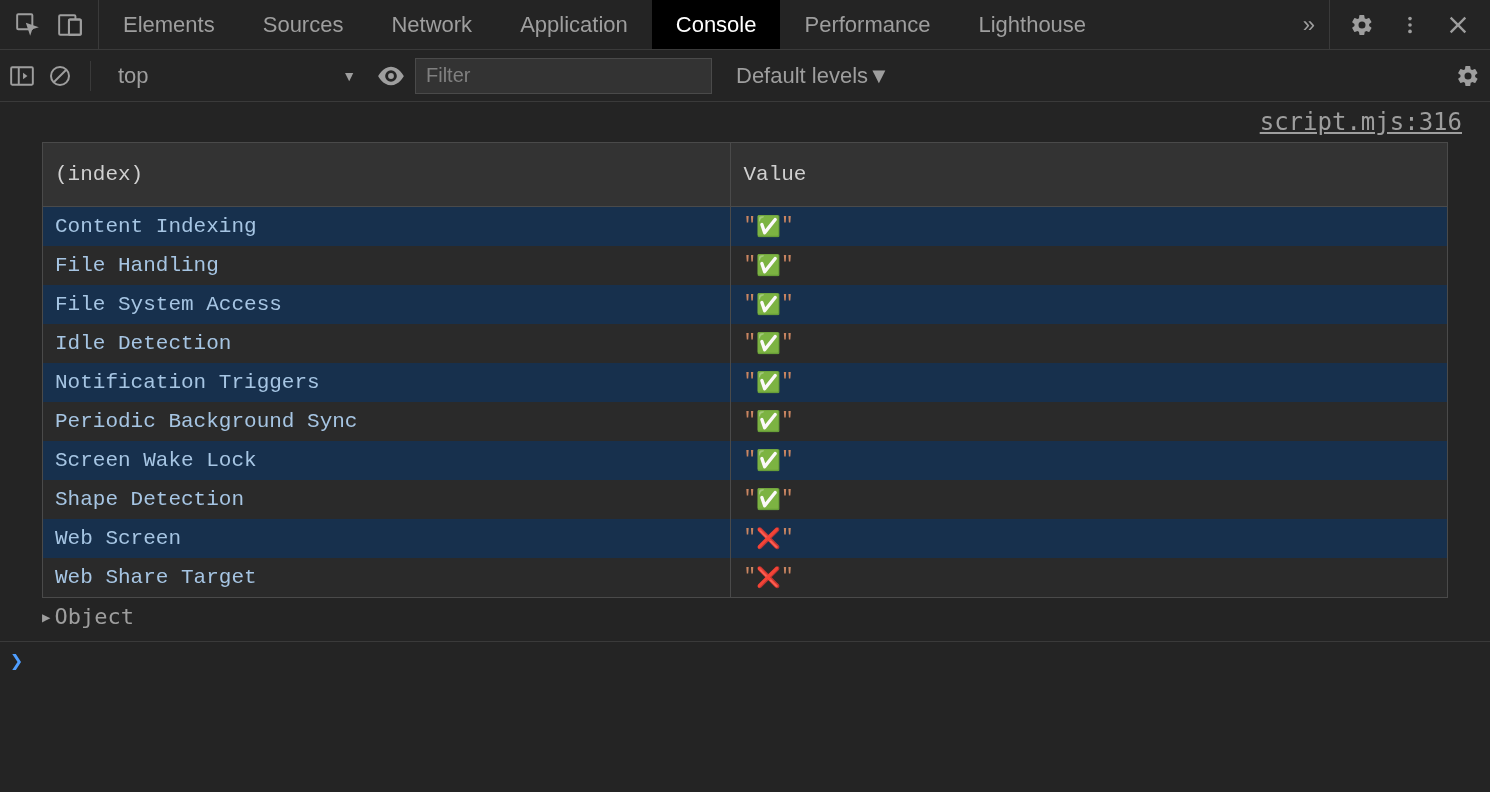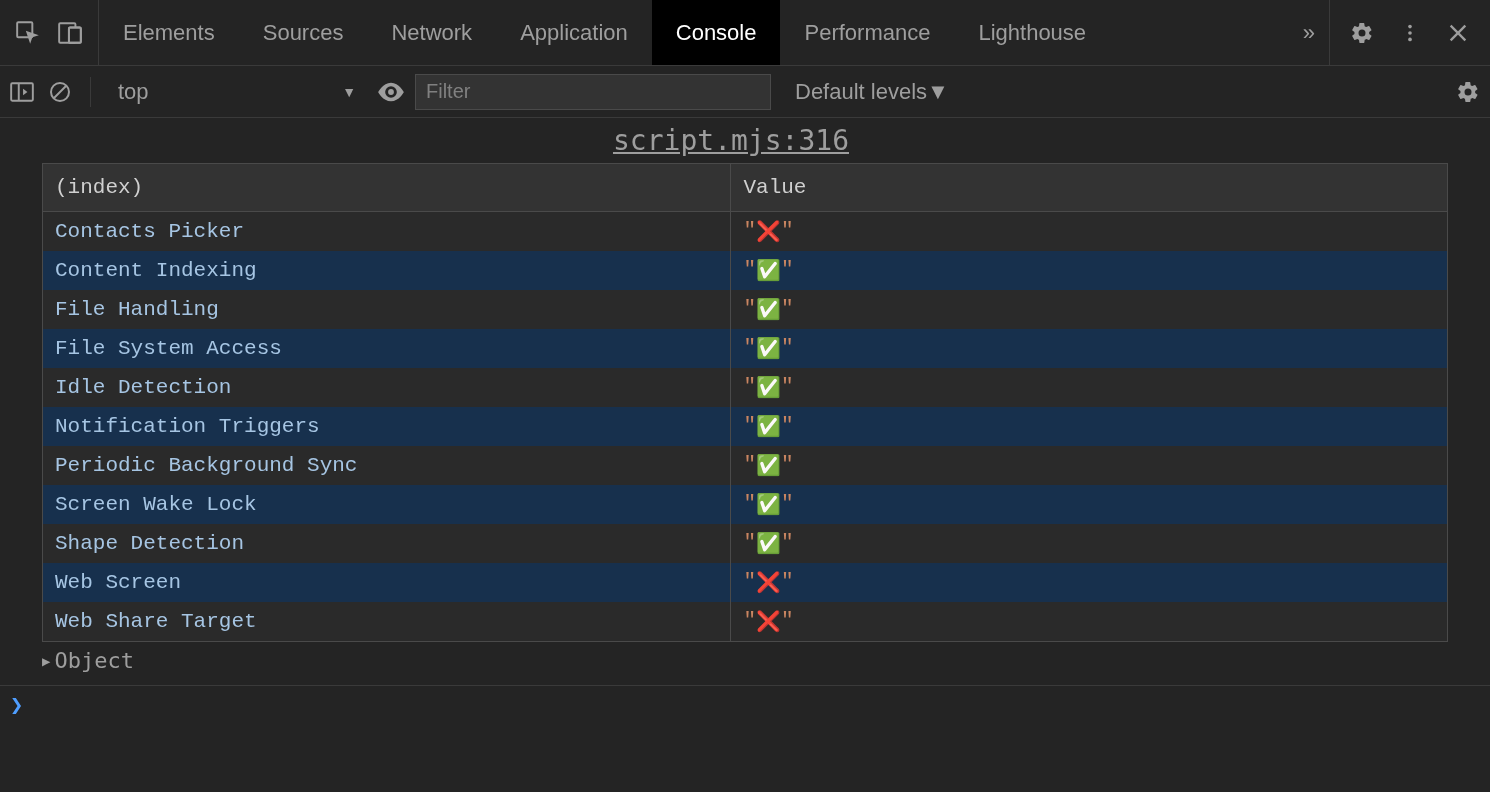--- a/index.html
+++ b/index.html
@@ -29,21 +29,21 @@
     background: var(--bg);
     font-family: "Helvetica Neue", Arial, sans-serif;
     font-size: 22px;
     color: var(--fg);
     overflow: hidden;
   }
   
   .tabbar {
     display: flex;
     align-items: stretch;
-    height: 66px;
+    height: 50px;
     border-bottom: 1px solid #3a3a3a;
     background: var(--bg);
   }
   .tabbar-left {
     display: flex;
     align-items: center;
     gap: 14px;
     padding: 0 14px;
     border-right: 1px solid #3a3a3a;
   }
@@ -98,61 +98,61 @@
     color: var(--fg-dim);
     justify-content: space-between;
     cursor: pointer;
   }
   .ctx-select .tri { font-size: 14px; color: var(--fg-dim); }
   .filter-input {
     background: var(--bg-input);
     border: 1px solid var(--border);
     color: var(--fg);
     height: 36px;
-    width: 356px;
+    width: 297px;
     padding: 0 10px;
     font-size: 20px;
   }
   .filter-input::placeholder { color: #808080; }
   .levels {
     display: flex; align-items: center; gap: 0;
     color: var(--fg-dim);
     padding: 0 14px;
     cursor: pointer;
   }
   .spacer { flex: 1; }
   
   .console-body {
     padding: 0;
   }
   .source-line {
-    text-align: center;
+    text-align: right;
     padding: 6px 28px 6px 0;
-    font-size: 28px;
+    font-size: 24px;
   }
   .source-line a {
     color: var(--fg-link);
     text-decoration: underline;
     font-family: Menlo, Consolas, monospace;
     cursor: pointer;
   }
   .ctable {
     margin: 0 42px 0 42px;
     border: 1px solid var(--border);
     border-collapse: collapse;
     width: calc(100% - 84px);
     font-family: Menlo, Consolas, "Courier New", monospace;
     font-size: 21px;
   }
   .ctable th {
     background: var(--bg-header);
     color: var(--fg);
     text-align: left;
     font-weight: normal;
-    padding: 12px 12px;
+    padding: 20px 12px;
     border: 1px solid var(--border);
   }
   .ctable td {
     padding: 7px 12px;
     border-left: 1px solid var(--border);
     border-right: 1px solid var(--border);
   }
   .ctable tbody tr.odd { background: var(--bg-row-odd); }
   .ctable tbody tr.even { background: var(--bg-row-even); }
   .ctable td.key { color: var(--fg-mono); }
@@ -283,24 +283,20 @@
   </div>
 
   <table class="ctable">
     <thead>
       <tr>
         <th style="width:49%">(index)</th>
         <th>Value</th>
       </tr>
     </thead>
     <tbody id="tbody">
-        <tr class="odd">
-          <td class="key">Contacts Picker</td>
-          <td><span class="qstr"><span class="q">"</span><span class="emoji">❌</span><span class="q">"</span></span></td>
-        </tr>
         <tr class="even">
           <td class="key">Content Indexing</td>
           <td><span class="qstr"><span class="q">"</span><span class="emoji">✅</span><span class="q">"</span></span></td>
         </tr>
         <tr class="odd">
           <td class="key">File Handling</td>
           <td><span class="qstr"><span class="q">"</span><span class="emoji">✅</span><span class="q">"</span></span></td>
         </tr>
         <tr class="even">
           <td class="key">File System Access</td>

